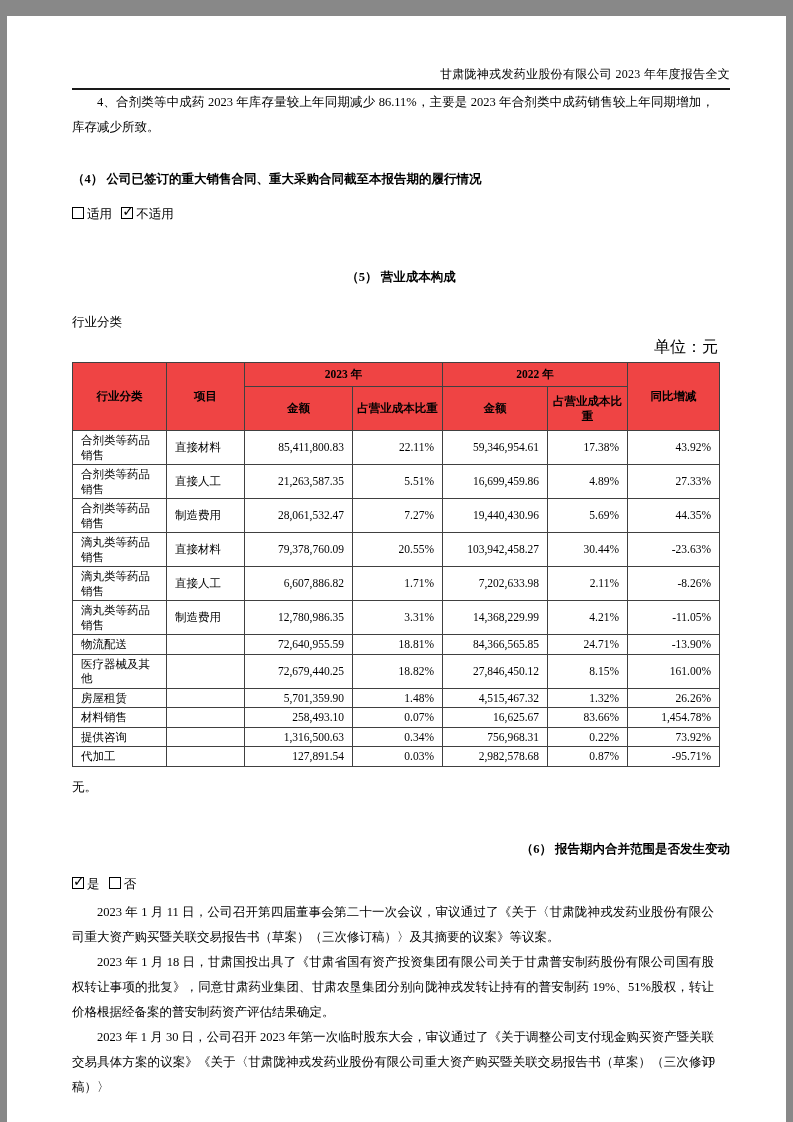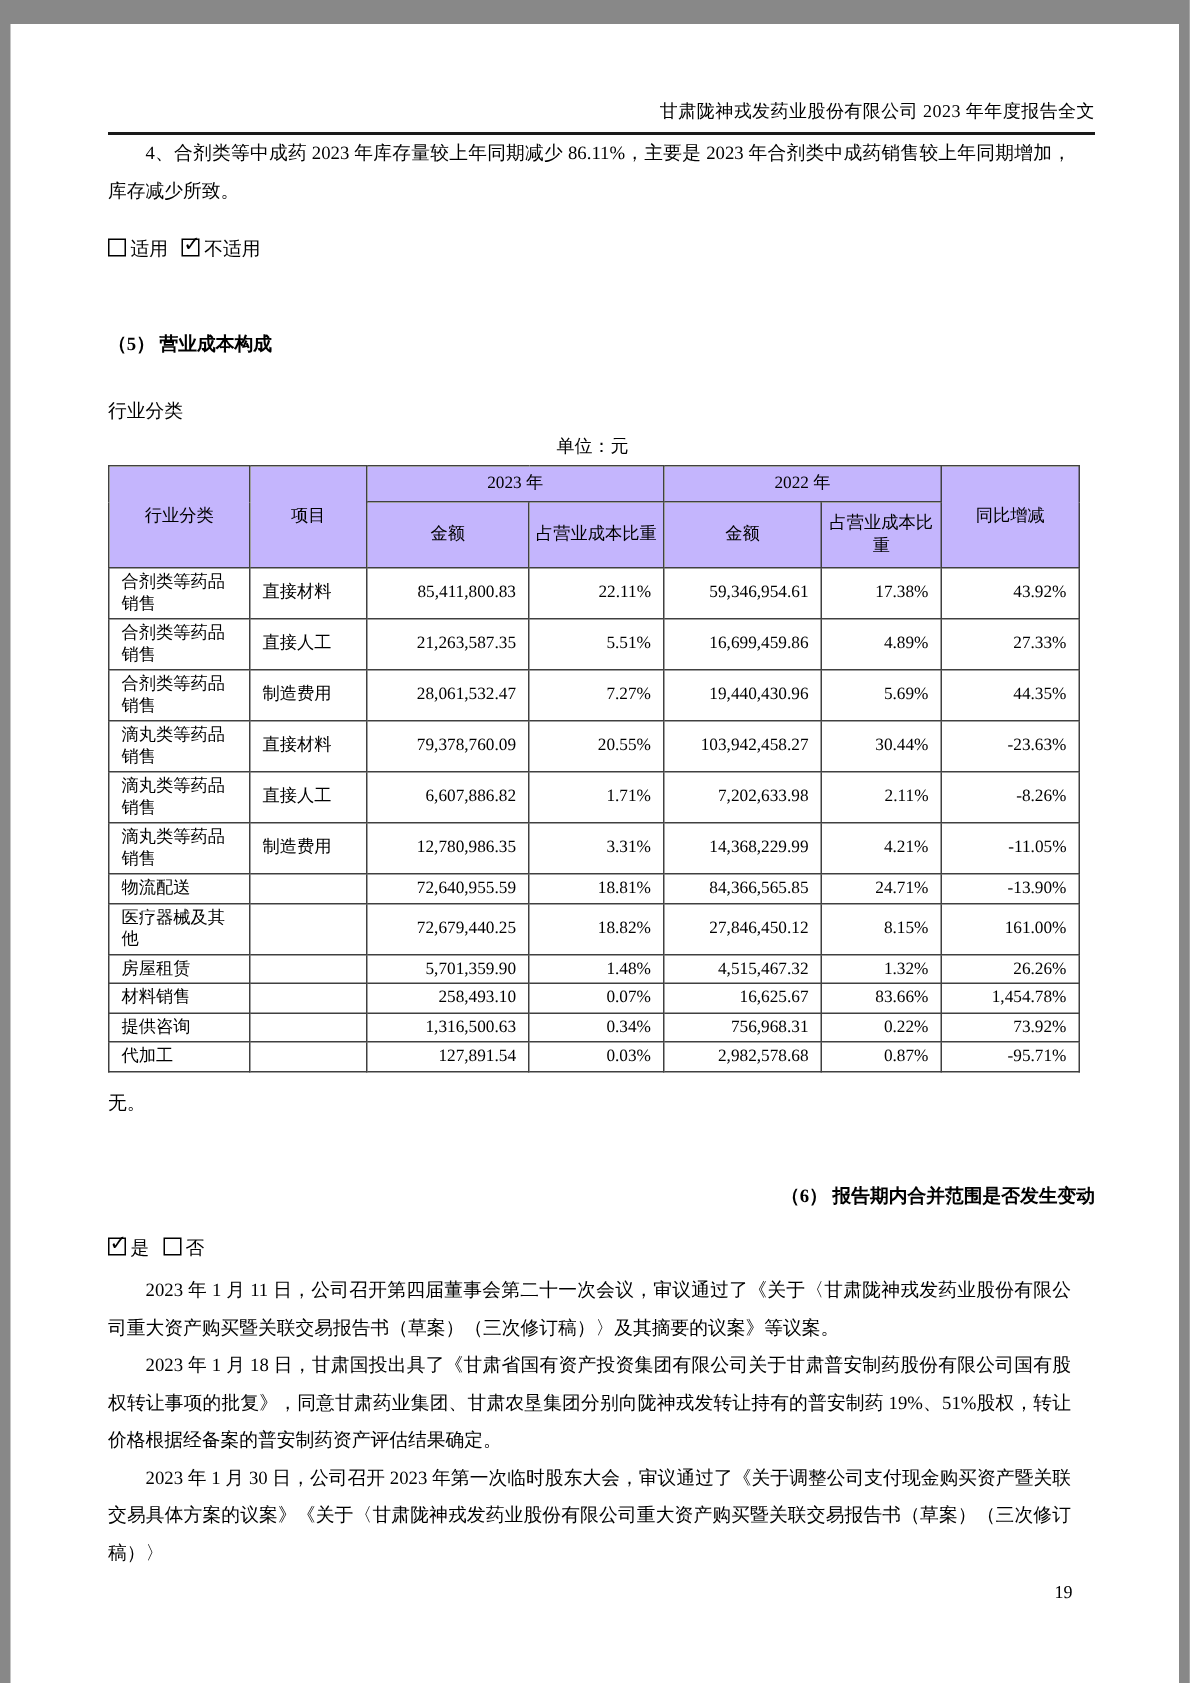--- a/index.html
+++ b/index.html
@@ -10,34 +10,34 @@
   }
   .content{position:absolute;left:65px;top:0;width:658px;}
   
   .doc-header{padding-top:50px;text-align:right;font-size:12px;letter-spacing:0.3px;}
   .header-rule{border-bottom:2.5px solid #1a1a1a;margin-top:5px;}
   
   .para{font-size:12.5px;line-height:25px;text-align:justify;margin:0;text-indent:2em;padding-right:16px;}
   .p3{margin-top:17px;}
   .heading{font-size:12.5px;font-weight:bold;margin:0;line-height:18px;}
   .h4{margin-top:30px;}
-  .h5{margin-top:45px;}
+  .h5{margin-top:45px;text-align:center;}
   .h6{margin-top:40px;text-align:right;}
   .cb-line{font-size:12.5px;line-height:17px;margin-top:18px;}
   .cb{display:inline-block;width:10px;height:10px;border:1.4px solid #000;position:relative;
       vertical-align:-1px;margin-right:3px;}
   .cb.checked::after{content:"\2713";position:absolute;left:0px;top:-5px;font-size:14px;
       font-weight:bold;font-family:"DejaVu Sans",sans-serif;}
   .classification{font-size:12.5px;line-height:17px;margin-top:28px;}
-  .unit-line{font-size:12px;text-align:center;margin-top:6px;padding-right:12px;}
+  .unit-line{font-size:16px;text-align:right;margin-top:6px;padding-right:12px;}
   
   table.cost{border-collapse:collapse;table-layout:fixed;width:647px;margin-top:4px;
       font-size:11.5px;}
   table.cost th,table.cost td{border:1px solid #404040;overflow:hidden;}
-  table.cost th{background:#c4b5fd;font-weight:normal;text-align:center;padding:2px 3px;line-height:15px;}
+  table.cost th{background:#ef4444;font-weight:bold;text-align:center;padding:2px 3px;line-height:15px;}
   table.cost thead tr.yr th{height:19px;}
   table.cost thead tr.sub th{height:39px;}
   table.cost td{padding:2px 8px;line-height:14.5px;}
   td.c-industry,td.c-item{text-align:left;padding:2px 7px;}
   td.c-amount_2023,td.c-pct_2023,td.c-amount_2022,td.c-pct_2022,td.c-yoy{text-align:right;}
   
   .note-label{font-size:12.5px;line-height:25px;margin-top:11px;}
   .note-text{font-size:12.5px;line-height:25px;margin-top:8px;}
   .s6-paras{margin-top:7px;}
   .s6-paras .para{margin-top:0;}
@@ -47,20 +47,21 @@
 <body>
 
 <div class="page">
   <div class="content">
 
     <div class="doc-header">甘肃陇神戎发药业股份有限公司 2023 年年度报告全文</div>
     <div class="header-rule"></div>
 
     <p class="para">4、合剂类等中成药 2023 年库存量较上年同期减少 86.11%，主要是 2023 年合剂类中成药销售较上年同期增加，库存减少所致。</p>
 
+    <p class="heading h4">（4） 公司已签订的重大销售合同、重大采购合同截至本报告期的履行情况</p>
 
     <div class="cb-line">
       <span class="cb"></span><span>适用</span>
       <span class="cb checked" style="margin-left:6px;"></span><span>不适用</span>
     </div>
 
     <p class="heading h5">（5） 营业成本构成</p>
 
     <div class="classification">行业分类</div>
 

